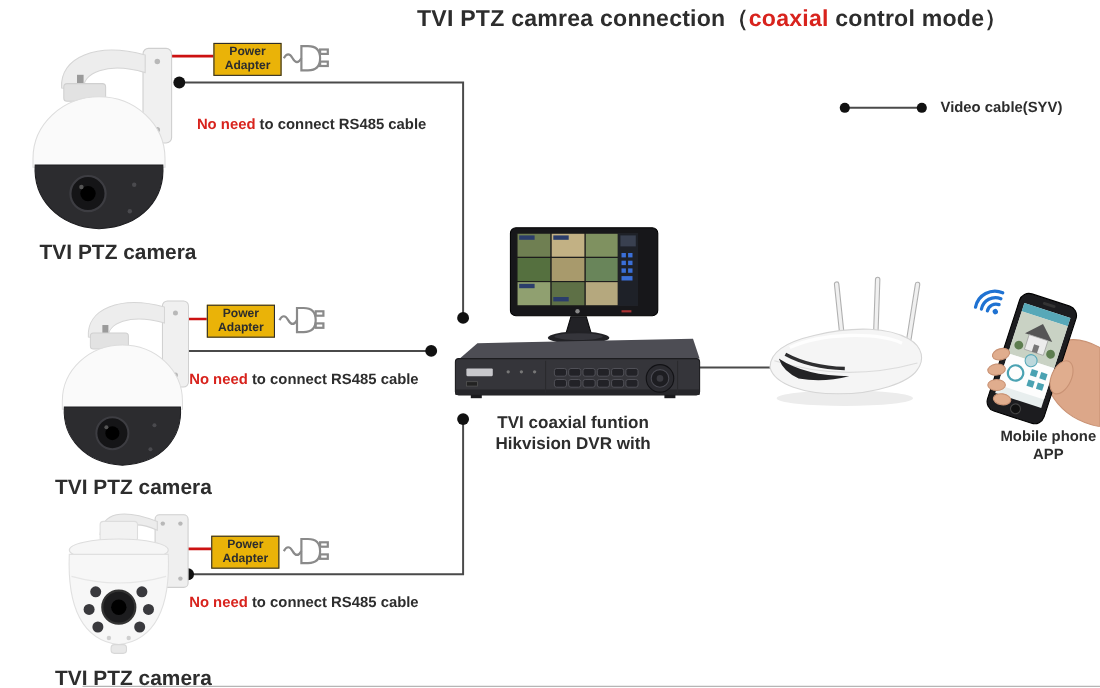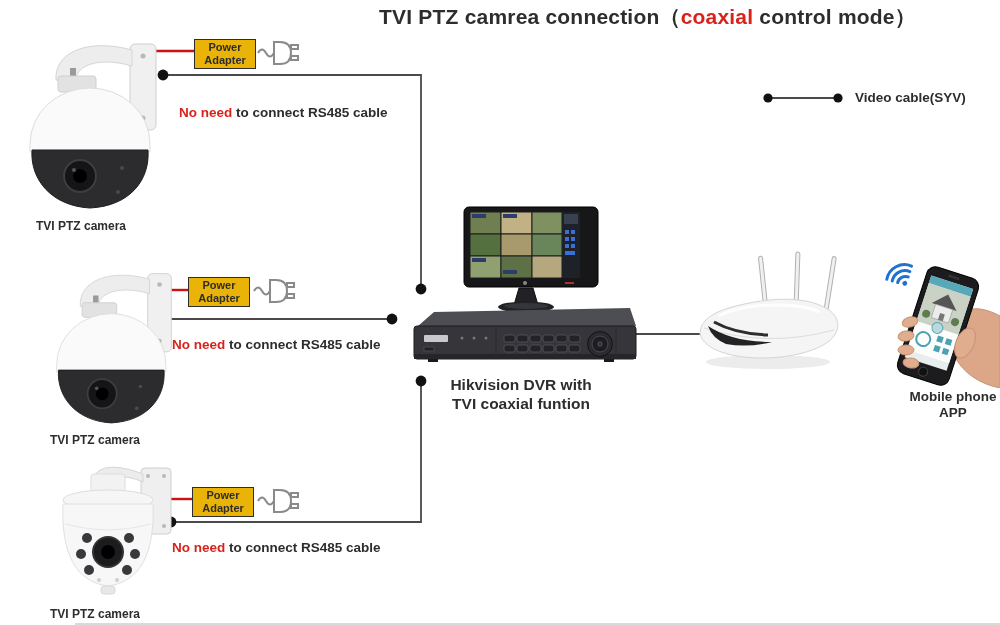--- a/index.html
+++ b/index.html
@@ -8,21 +8,21 @@
   }
   html,body{margin:0;padding:0;}
   body{font-family:"Liberation Sans",sans-serif;background:#fff;}
   #stage{position:relative;width:1000px;height:625px;background:#ffffff;overflow:hidden;}
   .abs{position:absolute;}
   .btxt{font-weight:700;color:var(--text);text-align:right;}
   .title{top:3px;left:340px;width:615px;text-align:center;font-size:21px;letter-spacing:.2px;}
   .title .hl{color:var(--red);}
   .note{font-size:13.5px;white-space:nowrap;}
   .note .hl{color:var(--red);}
-  .camlabel{font-size:12px;white-space:nowrap;}
+  .camlabel{font-size:19px;white-space:nowrap;}
   .legendtxt{font-size:13.5px;white-space:nowrap;}
   .adapter{width:60px;border:1.6px solid #2d2d2d;background:#eab308;text-align:center;
            font-size:11px;line-height:1.2;font-weight:700;color:var(--text);padding:1px 0;}
   .caption{ text-align:center;font-size:15.5px;line-height:1.25;}
   .devlabel{text-align:center;font-size:13.5px;line-height:1.2;}
   svg{display:block;}
   #cables{left:0;top:0;pointer-events:none;}
 </style>
 </head>
 <body>
@@ -224,22 +224,22 @@
       <rect x="126" y="39" width="11" height="7" rx="2"></rect>
         <rect x="139" y="39" width="11" height="7" rx="2"></rect>
       <rect x="152" y="39" width="11" height="7" rx="2"></rect>
         <rect x="165" y="39" width="11" height="7" rx="2"></rect>
     </g>
     <circle cx="196" cy="38" r="12.5" fill="#2b2b30" stroke="#121215"></circle>
     <circle cx="196" cy="38" r="8" fill="#1d1d21" stroke="#4a4a52"></circle>
     <circle cx="196" cy="38" r="3" fill="#3a3a40"></circle>
   </svg>
   <div class="abs btxt caption" style="left:428px;top:375px;width:186px;">
+    <div>TVI coaxial funtion</div>
     <div>Hikvision DVR with</div>
-    <div>TVI coaxial funtion</div>
   </div>
 
   <svg class="abs" style="left:688px;top:250px;" width="160" height="128" viewBox="0 0 160 128">
     <g fill="#f0f0f0" stroke="#b0b0b0">
       <rect x="76" y="6" width="4" height="54" rx="2" transform="rotate(-6 78 60)"></rect>
       <rect x="106" y="2" width="4" height="56" rx="2" transform="rotate(2 108 58)"></rect>
       <rect x="136" y="6" width="4" height="54" rx="2" transform="rotate(9 138 60)"></rect>
     </g>
     <ellipse cx="80" cy="112" rx="62" ry="7" fill="#ececec"></ellipse>
     <path d="M12 84 C 12 68 30 60 52 55 C 90 46 120 48 138 58 C 152 66 152 78 146 86 C 138 98 108 108 74 108 C 44 108 16 100 12 84 Z" fill="#f5f5f5" stroke="#d5d5d5"></path>

